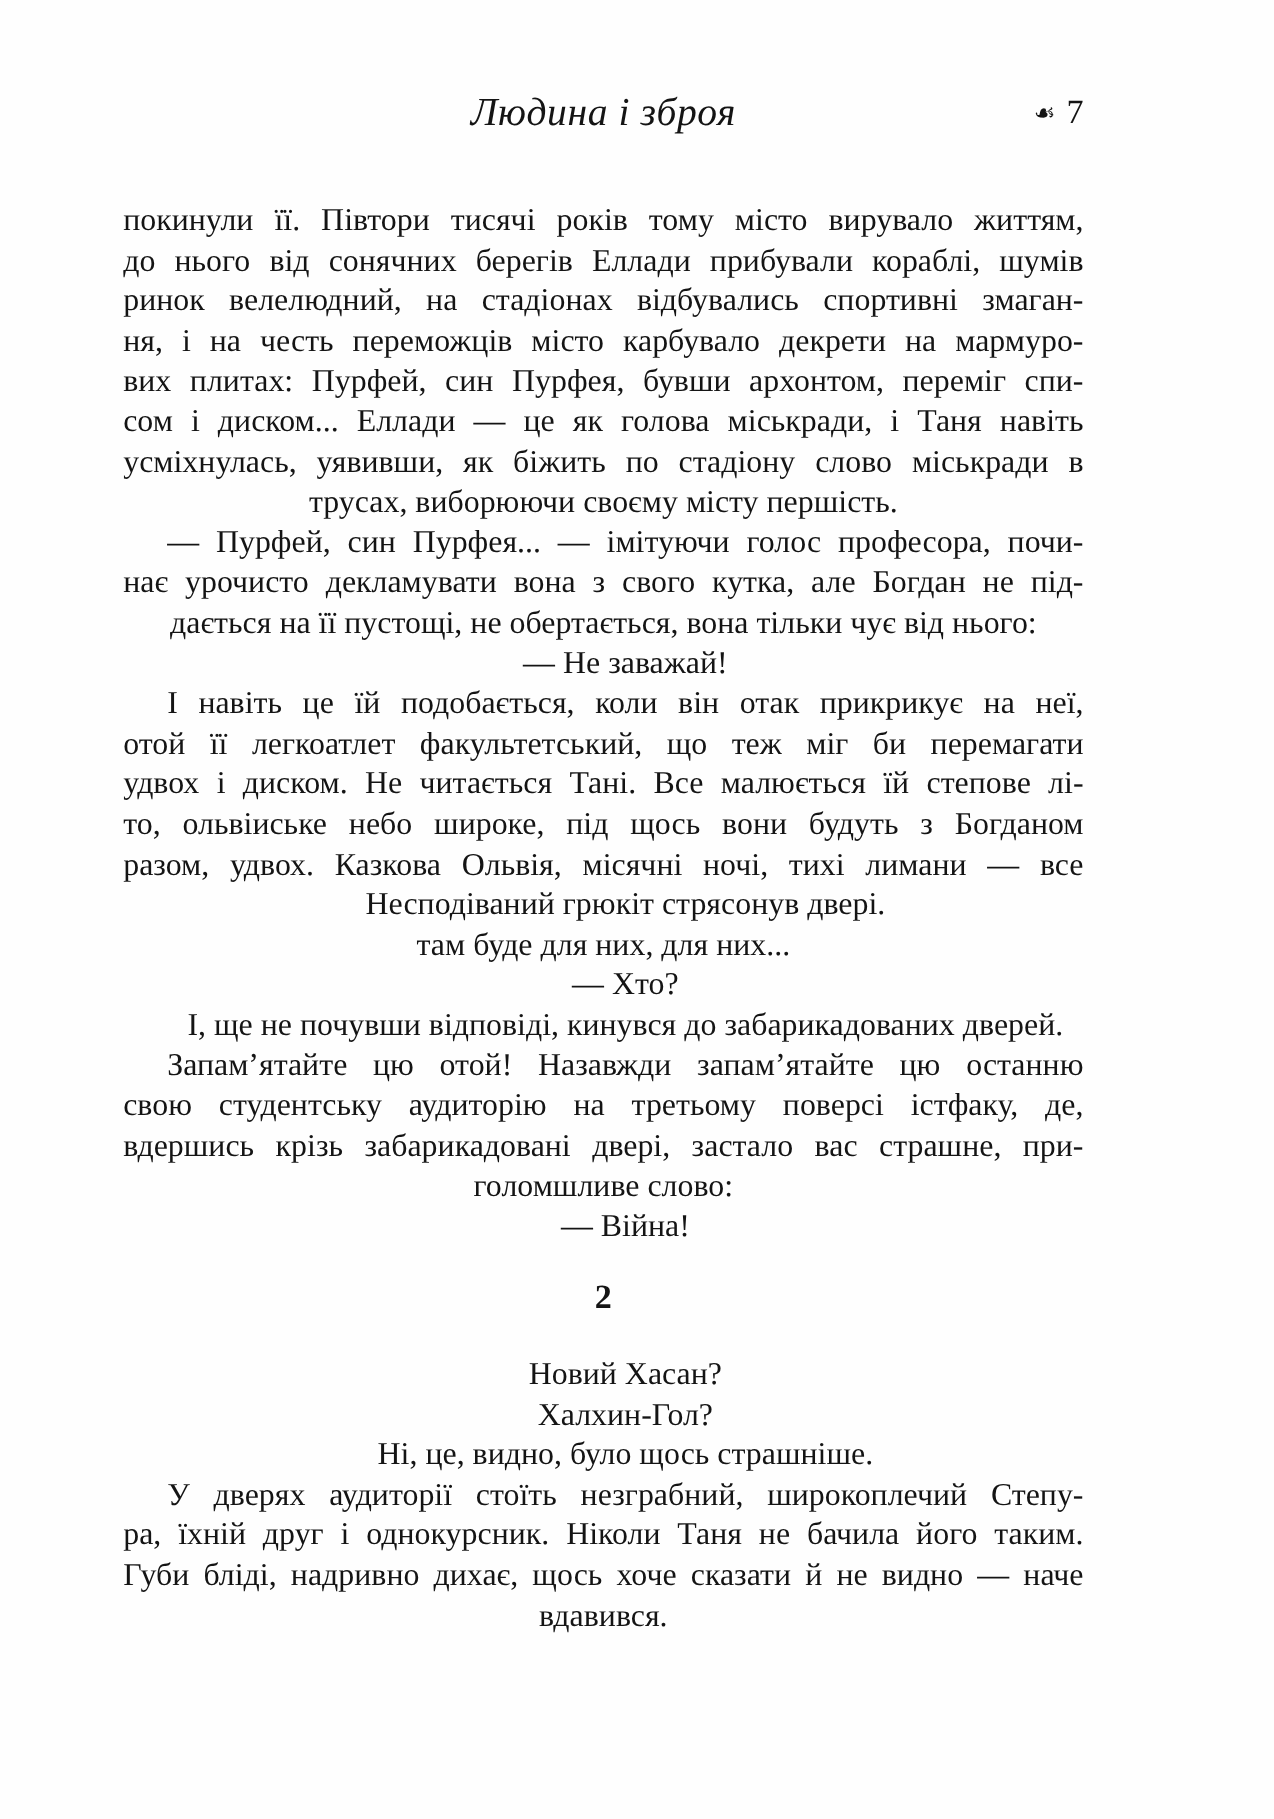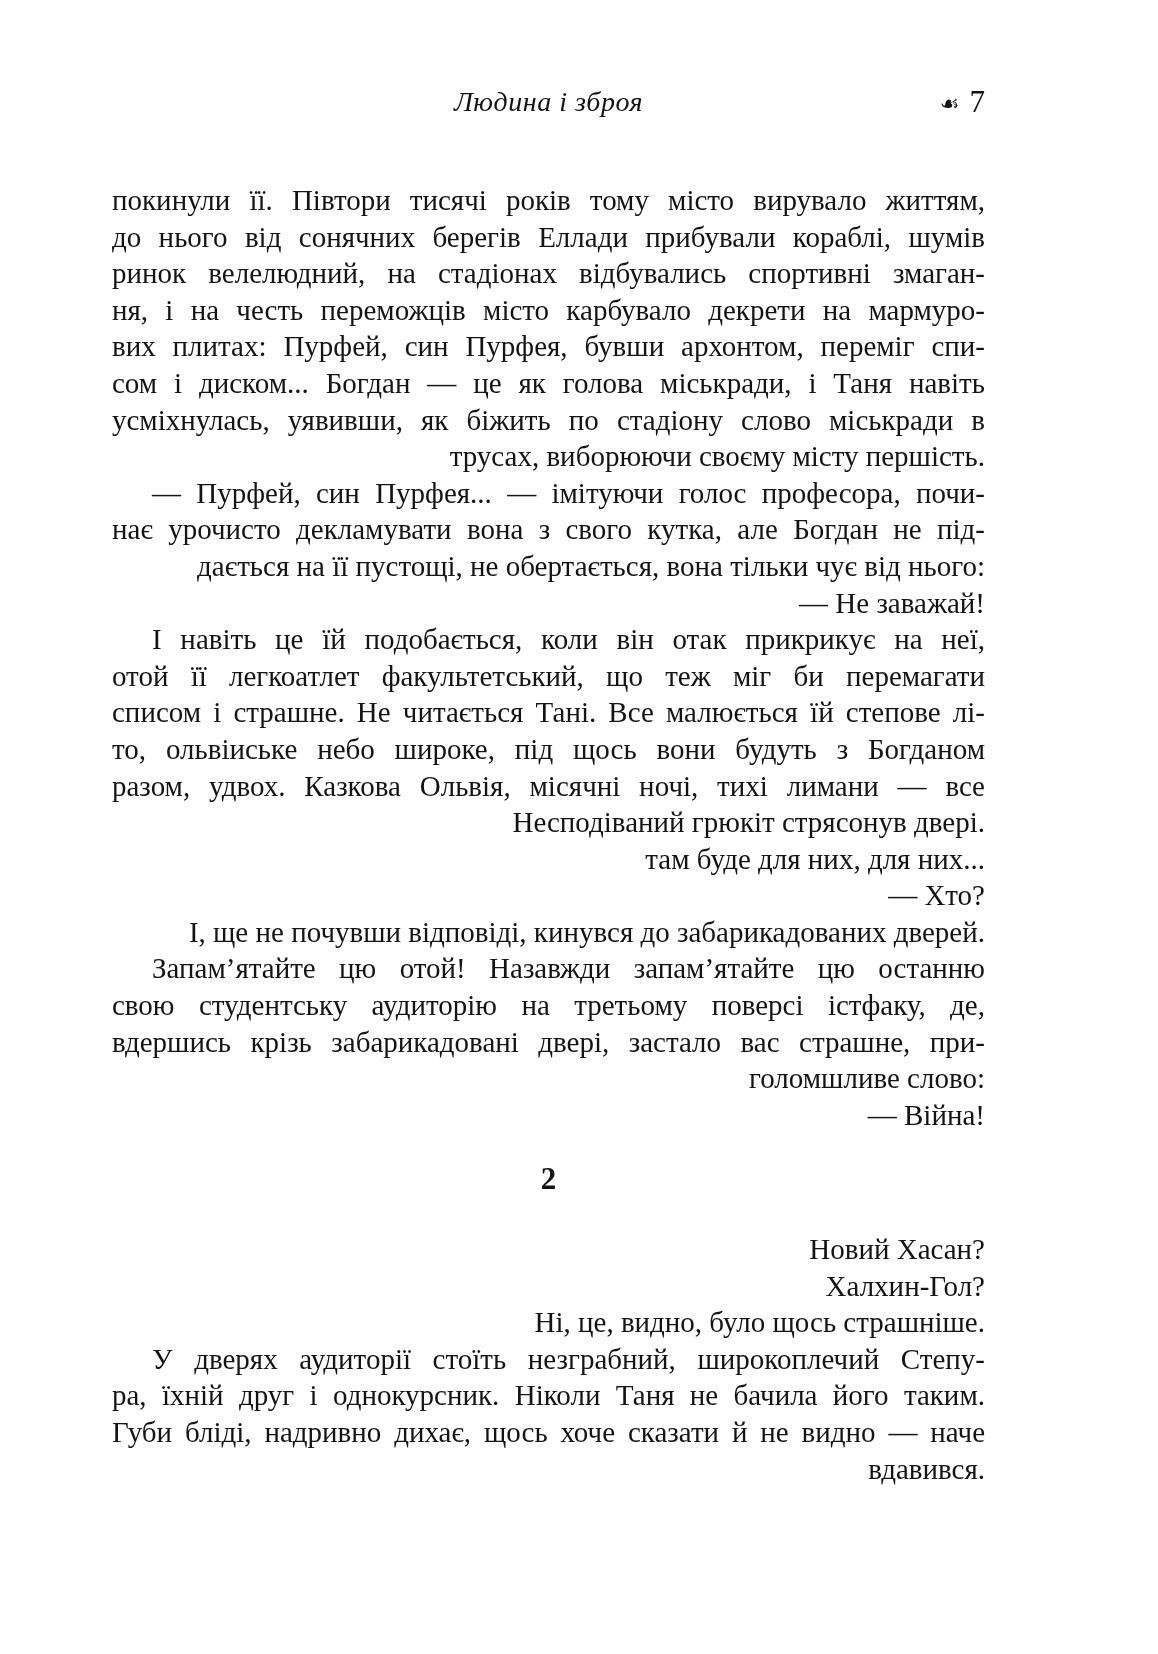--- a/index.html
+++ b/index.html
@@ -27,21 +27,21 @@
     width: 873px;
     height: 36px;
     margin-bottom: 62px;
   }
   .running-title {
     position: absolute;
     left: 0;
     right: 0;
     text-align: center;
     font-style: italic;
-    font-size: 28px;
+    font-size: 36px;
     line-height: 36px;
     letter-spacing: 0.5px;
   }
   .folio {
     position: absolute;
     right: 0;
     top: 0;
     display: flex;
     align-items: center;
     gap: 10px;
@@ -54,21 +54,21 @@
   }
   .page-number {
     font-size: 31px;
   }
   .body-text {
     width: 873px;
     font-size: 29px;
   }
   .line {
     line-height: 36.6px;
-    text-align: right;
+    text-align: center;
     white-space: nowrap;
   }
   .line.fill {
     white-space: normal;
     text-align: justify;
     text-align-last: justify;
   }
   .line.indent {
     padding-left: 40px;
     font-family: Liberation Serif, serif;
@@ -92,30 +92,30 @@
       <span class="fleuron">☙</span>
       <span class="page-number">7</span>
     </div>
   </div>
   <div class="body-text">
       <div class="line fill">покинули її. Півтори тисячі років тому місто вирувало життям,</div>
       <div class="line fill">до нього від сонячних берегів Еллади прибували кораблі, шумів</div>
       <div class="line fill">ринок велелюдний, на стадіонах відбувались спортивні змаган-</div>
       <div class="line fill">ня, і на честь переможців місто карбувало декрети на мармуро-</div>
       <div class="line fill">вих плитах: Пурфей, син Пурфея, бувши архонтом, переміг спи-</div>
-      <div class="line fill">сом і диском... Богдан — це як голова міськради, і Таня навіть</div>
+      <div class="line fill">сом і диском... Еллади — це як голова міськради, і Таня навіть</div>
       <div class="line fill">усміхнулась, уявивши, як біжить по стадіону слово міськради в</div>
       <div class="line">трусах, виборюючи своєму місту першість.</div>
       <div class="line indent fill">— Пурфей, син Пурфея... — імітуючи голос професора, почи-</div>
       <div class="line fill">нає урочисто декламувати вона з свого кутка, але Богдан не під-</div>
       <div class="line">дається на її пустощі, не обертається, вона тільки чує від нього:</div>
       <div class="line indent">— Не заважай!</div>
       <div class="line indent fill">І навіть це їй подобається, коли він отак прикрикує на неї,</div>
       <div class="line fill">отой її легкоатлет факультетський, що теж міг би перемагати</div>
-      <div class="line fill">списом і страшне. Не читається Тані. Все малюється їй степове лі-</div>
+      <div class="line fill">удвох і диском. Не читається Тані. Все малюється їй степове лі-</div>
       <div class="line fill">то, ольвіиське небо широке, під щось вони будуть з Богданом</div>
       <div class="line fill">разом, удвох. Казкова Ольвія, місячні ночі, тихі лимани — все</div>
       <div class="line indent">Несподіваний грюкіт стрясонув двері.</div>
       <div class="line">там буде для них, для них...</div>
       <div class="line indent">— Хто?</div>
       <div class="line indent">І, ще не почувши відповіді, кинувся до забарикадованих дверей.</div>
       <div class="line indent fill">Запам’ятайте цю отой! Назавжди запам’ятайте цю останню</div>
       <div class="line fill">свою студентську аудиторію на третьому поверсі істфаку, де,</div>
       <div class="line fill">вдершись крізь забарикадовані двері, застало вас страшне, при-</div>
       <div class="line">голомшливе слово:</div>

